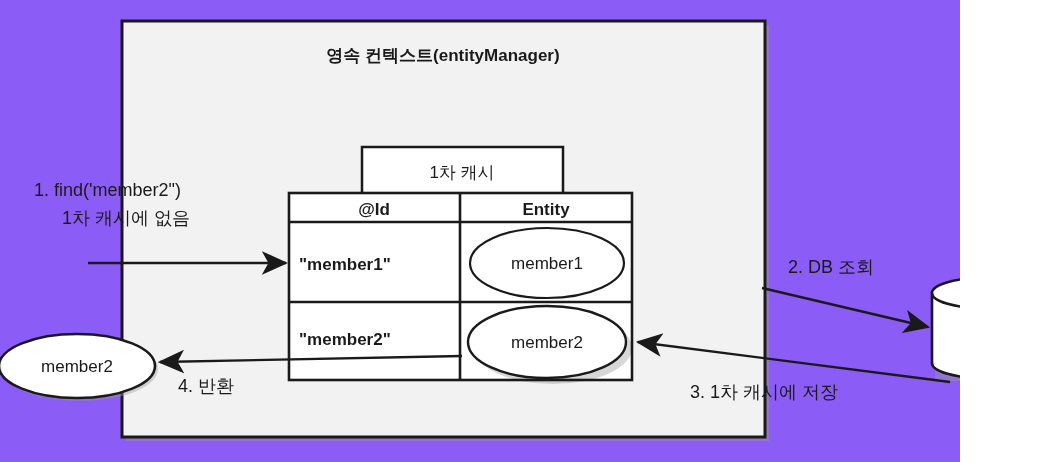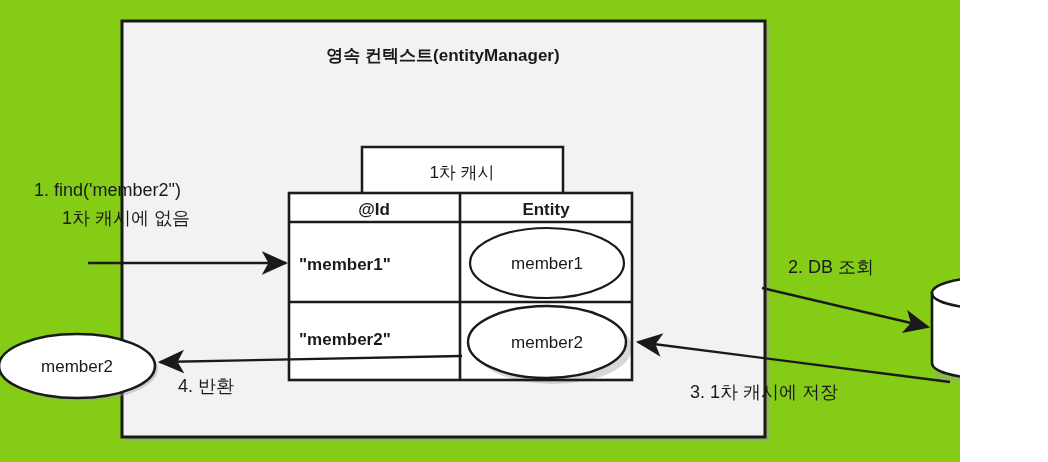--- a/index.html
+++ b/index.html
@@ -10,21 +10,21 @@
   }
   body {
     font-family: "Liberation Sans", "DejaVu Sans", sans-serif;
     -webkit-font-smoothing: antialiased;
   }
   #diagram-root {
     position: relative;
     width: 960px;
     height: 462px;
     overflow: hidden;
-    background: #84cc16;
+    background: #8b5cf6;
   }
   #diagram-svg {
     position: absolute;
     left: 0;
     top: 0;
     width: 1048px;
     height: 462px;
   }
   .svg-text {
     font-family: "Liberation Sans", "DejaVu Sans", sans-serif;

